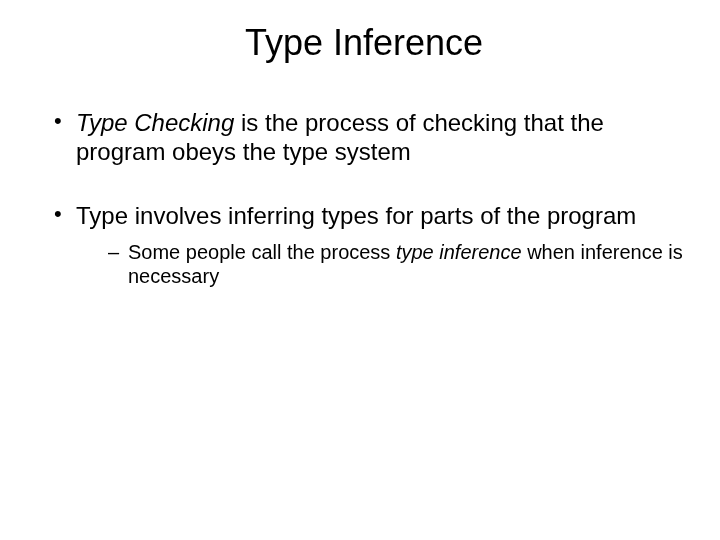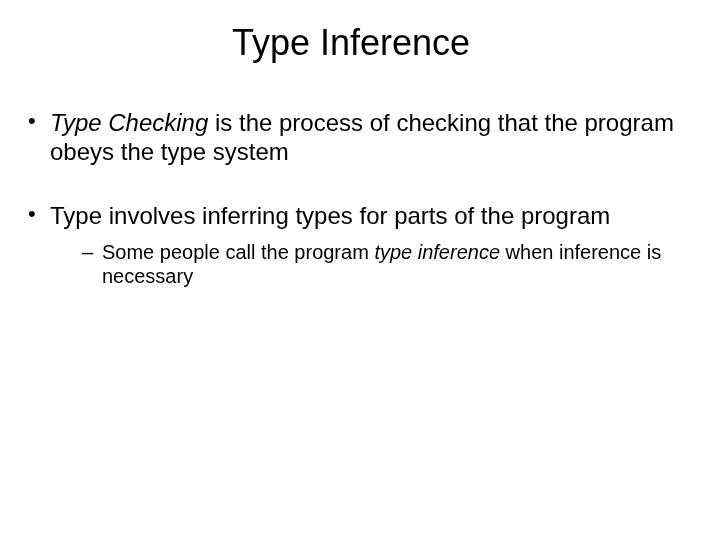--- a/index.html
+++ b/index.html
@@ -8,21 +8,21 @@
     width: 720px;
     height: 540px;
     background: #ffffff;
     font-family: Arial, Helvetica, sans-serif;
     color: #000000;
   }
   .slide {
     width: 720px;
     height: 388px;
     box-sizing: border-box;
-    padding: 22px 34px 0 16px;
+    padding: 22px 34px 0 42px;
   }
   .title {
     text-align: center;
     font-size: 36px;
     font-weight: 400;
     margin: 0 0 44px 0;
   }
   ul.level1 {
     list-style: none;
     padding: 0;
@@ -70,18 +70,18 @@
   <h1 class="title">Type Inference</h1>
 
   <ul class="level1">
     <li>
       <span class="italic">Type Checking</span><span> is the process of checking that the program obeys the type system</span>
     </li>
     <li>
       <span>Type involves inferring types for parts of the program</span>
       <ul class="level2">
         <li>
-          <span>Some people call the program </span><span class="italic">type inference</span><span> when inference is necessary</span>
+          <span>Some people call the process </span><span class="italic">type inference</span><span> when inference is necessary</span>
         </li>
       </ul>
     </li>
   </ul>
 </div>
 
 </body></html>

